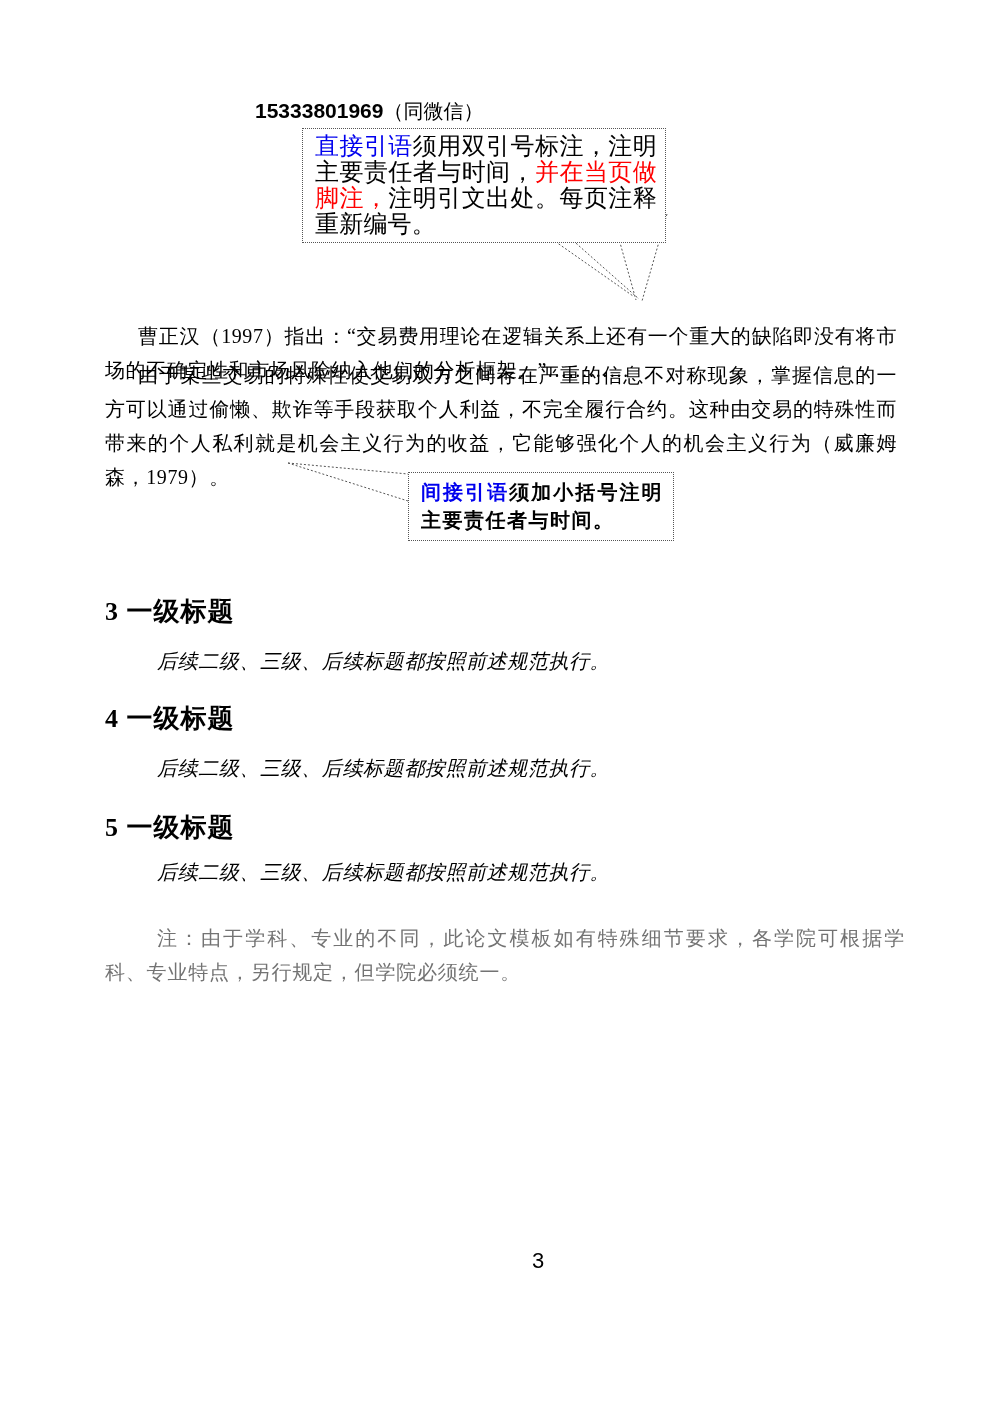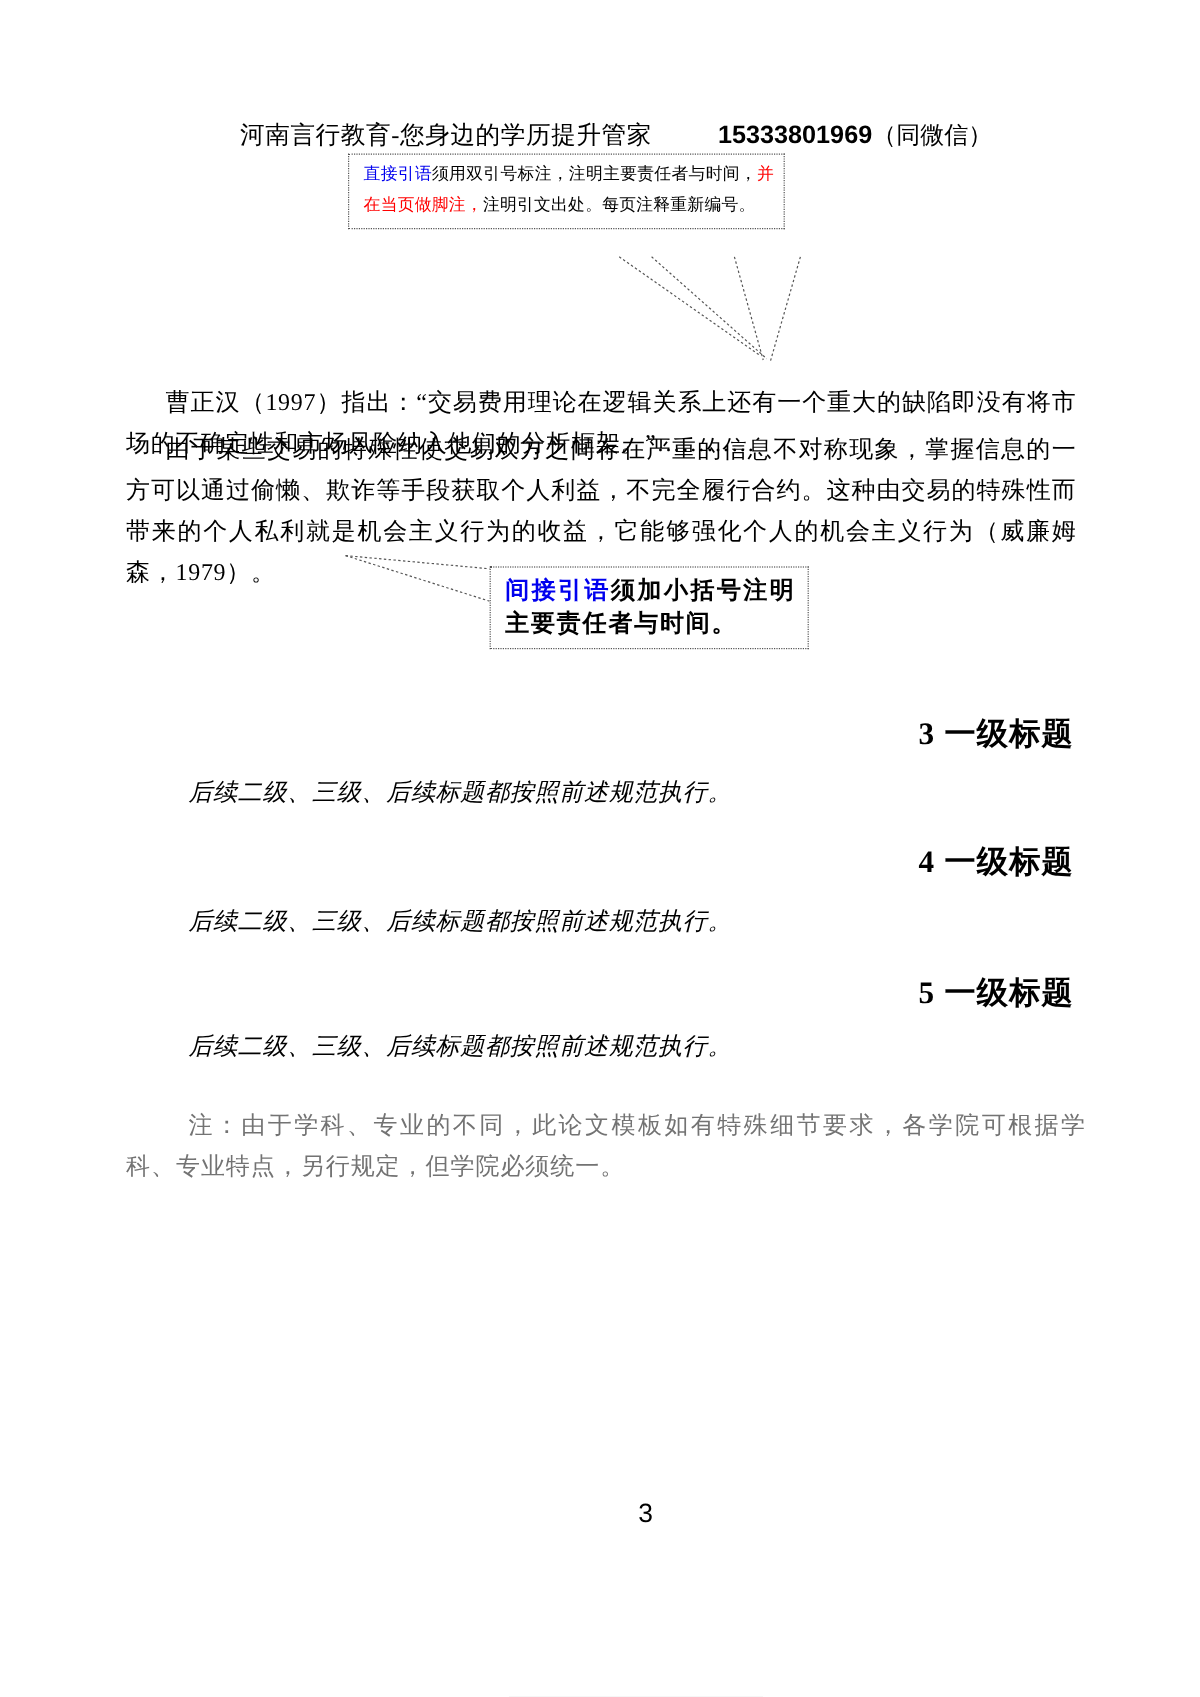--- a/index.html
+++ b/index.html
@@ -27,23 +27,23 @@
   .header-phone-note{
     font-size:20px;white-space:nowrap;text-align:right;
   }
   .callout{
     border:1px dotted #555;
     background:#fff;
     box-sizing:border-box;
     text-align:justify;
   }
   .callout1{
-    left:290px;top:128px;width:364px;
+    left:302px;top:128px;width:364px;
     padding:4px 8px 5px 12px;
-    font-size:14px;line-height:26px;letter-spacing:0.2px;
+    font-size:24px;line-height:26px;letter-spacing:0.2px;
   }
   .callout2{
     left:408px;top:472px;width:266px;
     padding:5px 10px 6px 12px;
     font-size:20px;line-height:28px;letter-spacing:1.5px;font-weight:bold;
   }
   .blue{color:#0000EE;}
   .red{color:#FF0000;}
   .caption-blue{
     left:157px;top:256px;font-size:20px;letter-spacing:0.5px;
@@ -51,21 +51,21 @@
   .body-para{
     left:105px;width:792px;
     font-size:20px;line-height:34px;letter-spacing:0.6px;
     text-align:justify;
   }
   .para-quote{top:283px;text-indent:33px;margin-top:36px;}
   .para-indirect{top:358px;text-indent:33px;}
   .section-heading{
     left:105px;width:790px;
     font-size:26px;font-weight:bold;
-    text-align:right;letter-spacing:1px;
+    text-align:left;letter-spacing:1px;
   }
   .h3{top:594px;}
   .h4{top:701px;}
   .h5{top:810px;}
   .section-body{
     left:105px;width:790px;
     font-size:20px;line-height:30px;letter-spacing:0.6px;
     text-indent:52px;
     font-style:italic;
   }
@@ -88,21 +88,20 @@
     left:0;top:0;width:1000px;height:1414px;
     pointer-events:none;
   }
 </style>
 </head>
 <body>
 
 <div class="page">
 
   <div class="abs header-row">
-    <span class="header-title">河南言行教育-您身边的学历提升管家</span>
     <span class="header-phone">15333801969</span>
     <span class="header-phone-note">（同微信）</span>
   </div>
 
   <svg class="abs leader-svg" viewBox="0 0 1000 1414" xmlns="http://www.w3.org/2000/svg">
     <g stroke="#555" stroke-width="1" stroke-dasharray="2 2" fill="none">
 
       <line x1="516" y1="214" x2="633" y2="296"></line>
       <line x1="543" y1="214" x2="639" y2="299"></line>
 

